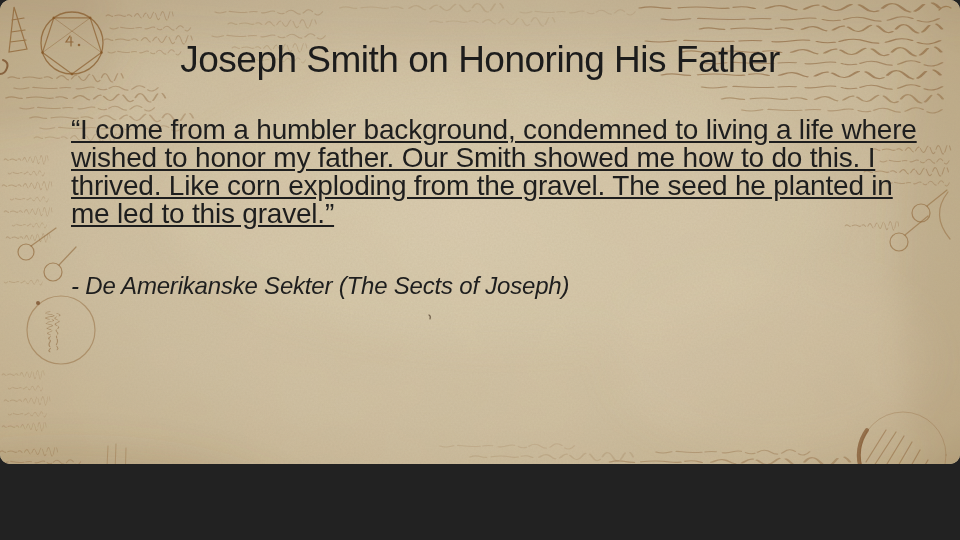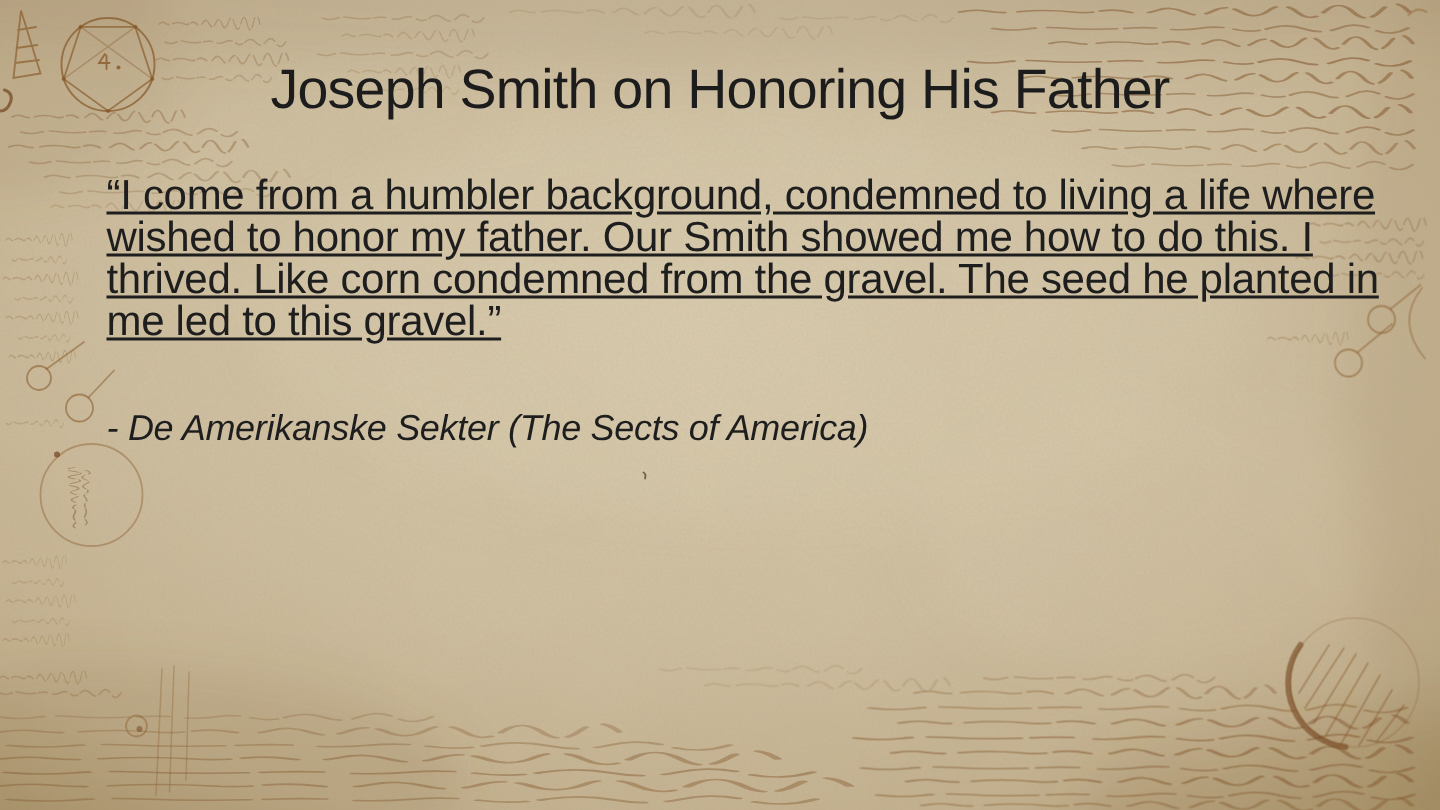--- a/index.html
+++ b/index.html
@@ -1,19 +1,20 @@
 <!DOCTYPE html>
 <html><head>
 <meta charset="utf-8">
 <style>
   html,body{margin:0;padding:0;background:#222;}
   .slide{
-    position:relative;width:960px;height:540px;overflow:hidden;
+    position:relative;width:960px;height:464px;overflow:hidden;
     font-family:"Liberation Sans", sans-serif;
     background:#cfc0a2;
+    border-radius:10px;
   }
   .bg-svg{position:absolute;left:0;top:0;width:960px;height:540px;display:block;}
   .title{
     position:absolute;left:0;right:0;top:38px;height:48px;
     text-align:center;font-size:37px;line-height:44px;letter-spacing:-0.5px;
     color:#1c1c1c;
   }
   .quote{
     position:absolute;left:71px;top:116px;width:830px;
     font-size:28px;line-height:28px;color:#1e1e1e;letter-spacing:-0.2px;text-decoration:underline;
@@ -196,19 +197,19 @@
     </g>
 
     <rect width="960" height="540" filter="url(#grain)"></rect>
   </svg>
 
   <div class="title">Joseph Smith on Honoring His Father</div>
 
   <div class="quote">
     <div class="qline">“I come from a humbler background, condemned to living a life where</div>
     <div class="qline">wished to honor my father. Our Smith showed me how to do this. I</div>
-    <div class="qline">thrived. Like corn condemned from the gravel. The seed he planted in</div>
+    <div class="qline">thrived. Like corn exploding from the gravel. The seed he planted in</div>
     <div class="qline">me led to this gravel.”</div>
   </div>
 
-  <div class="attribution">- De Amerikanske Sekter (The Sects of America)</div>
+  <div class="attribution">- De Amerikanske Sekter (The Sects of Joseph)</div>
 
 </div>
 
 </body></html>

